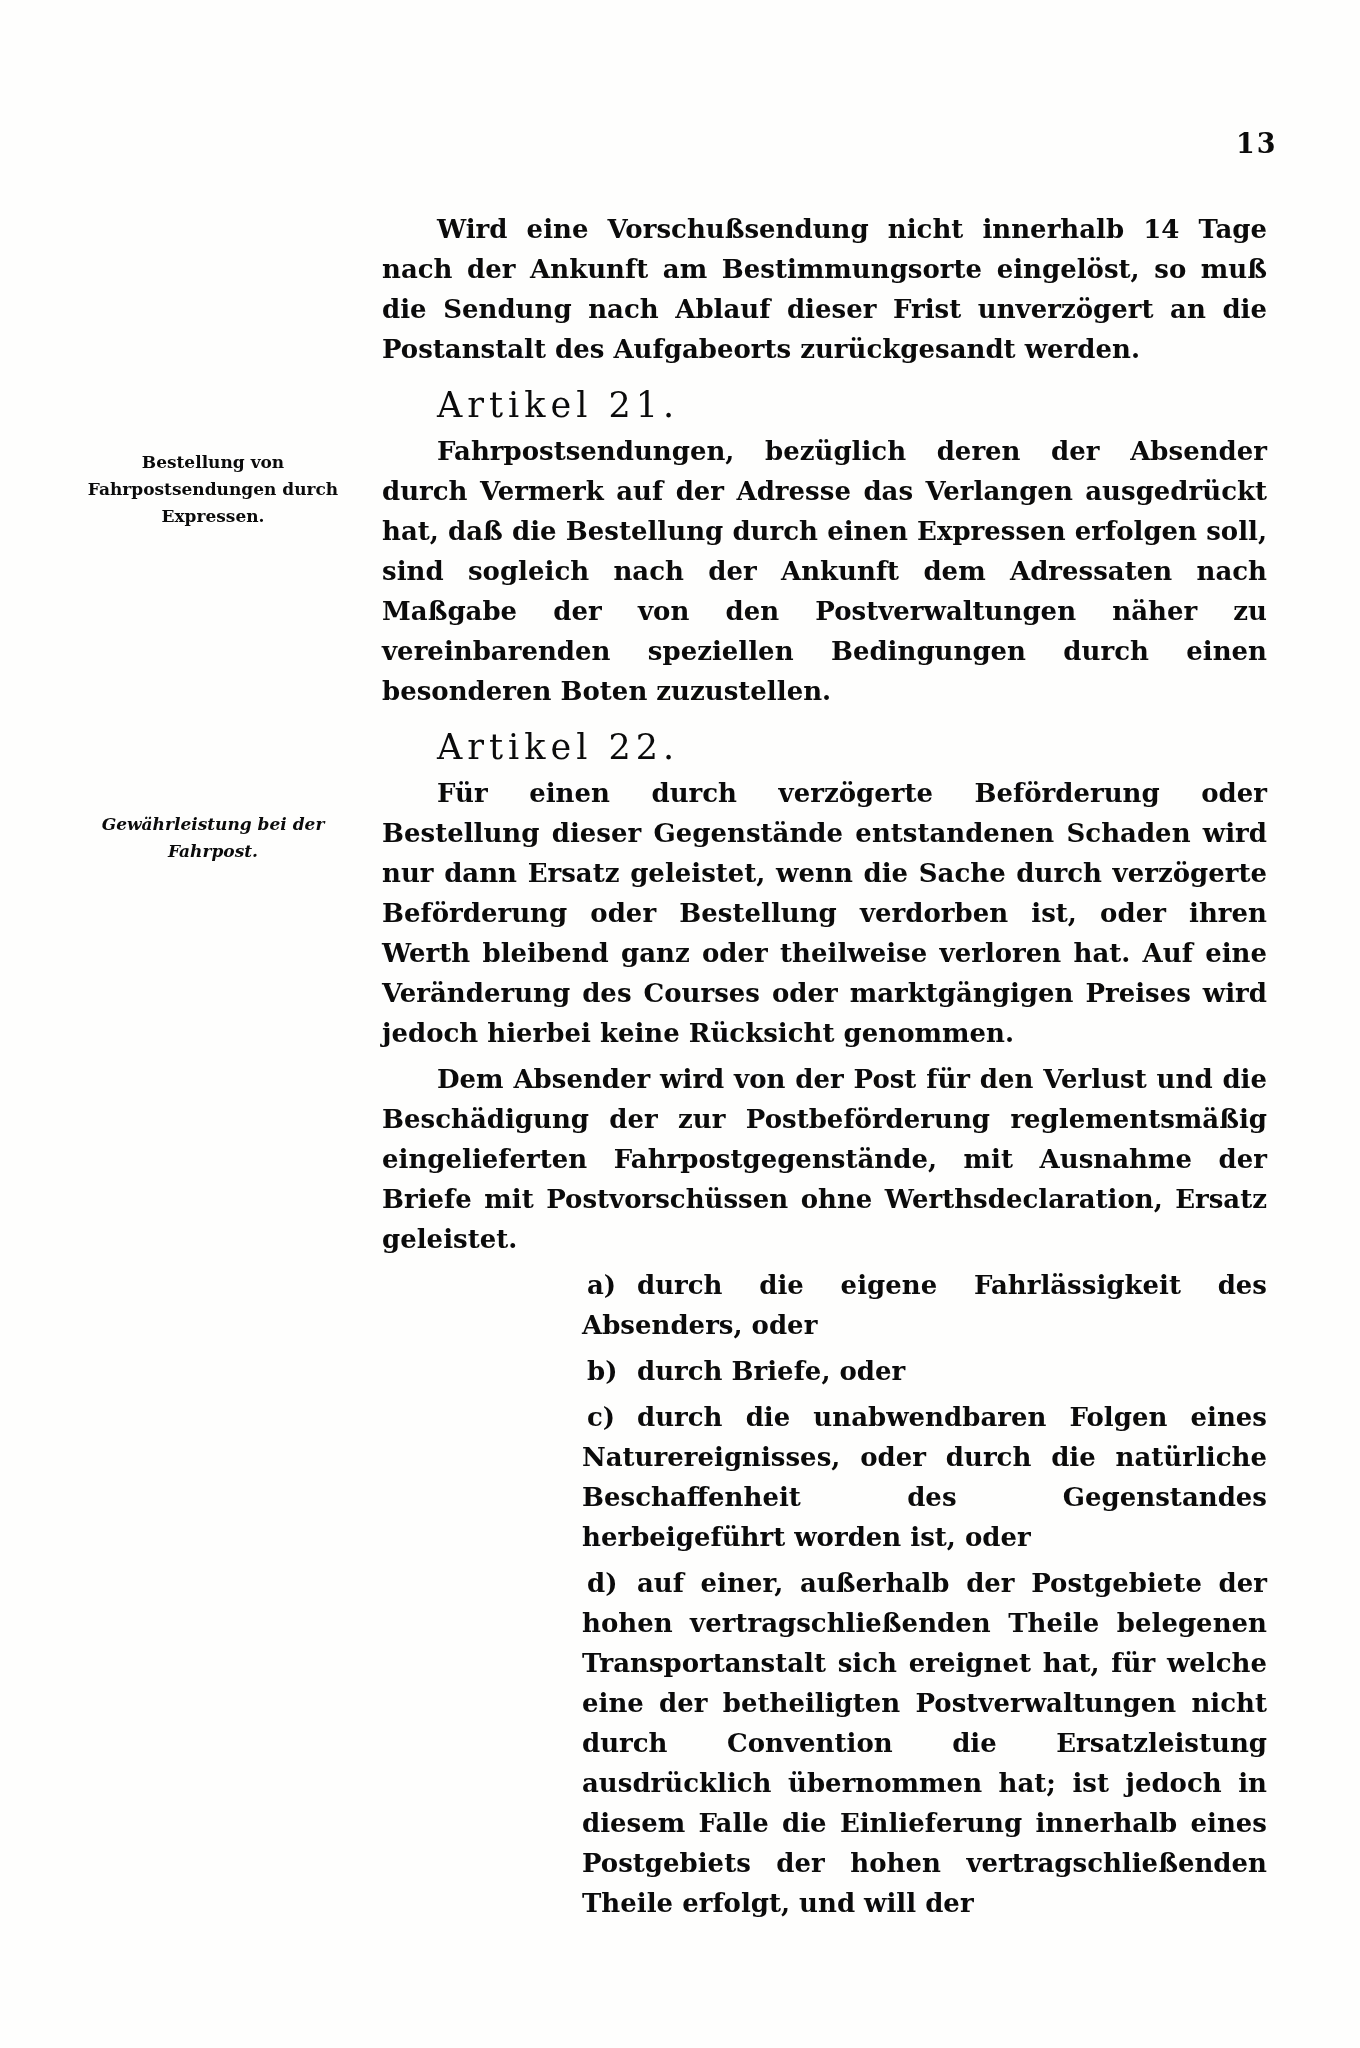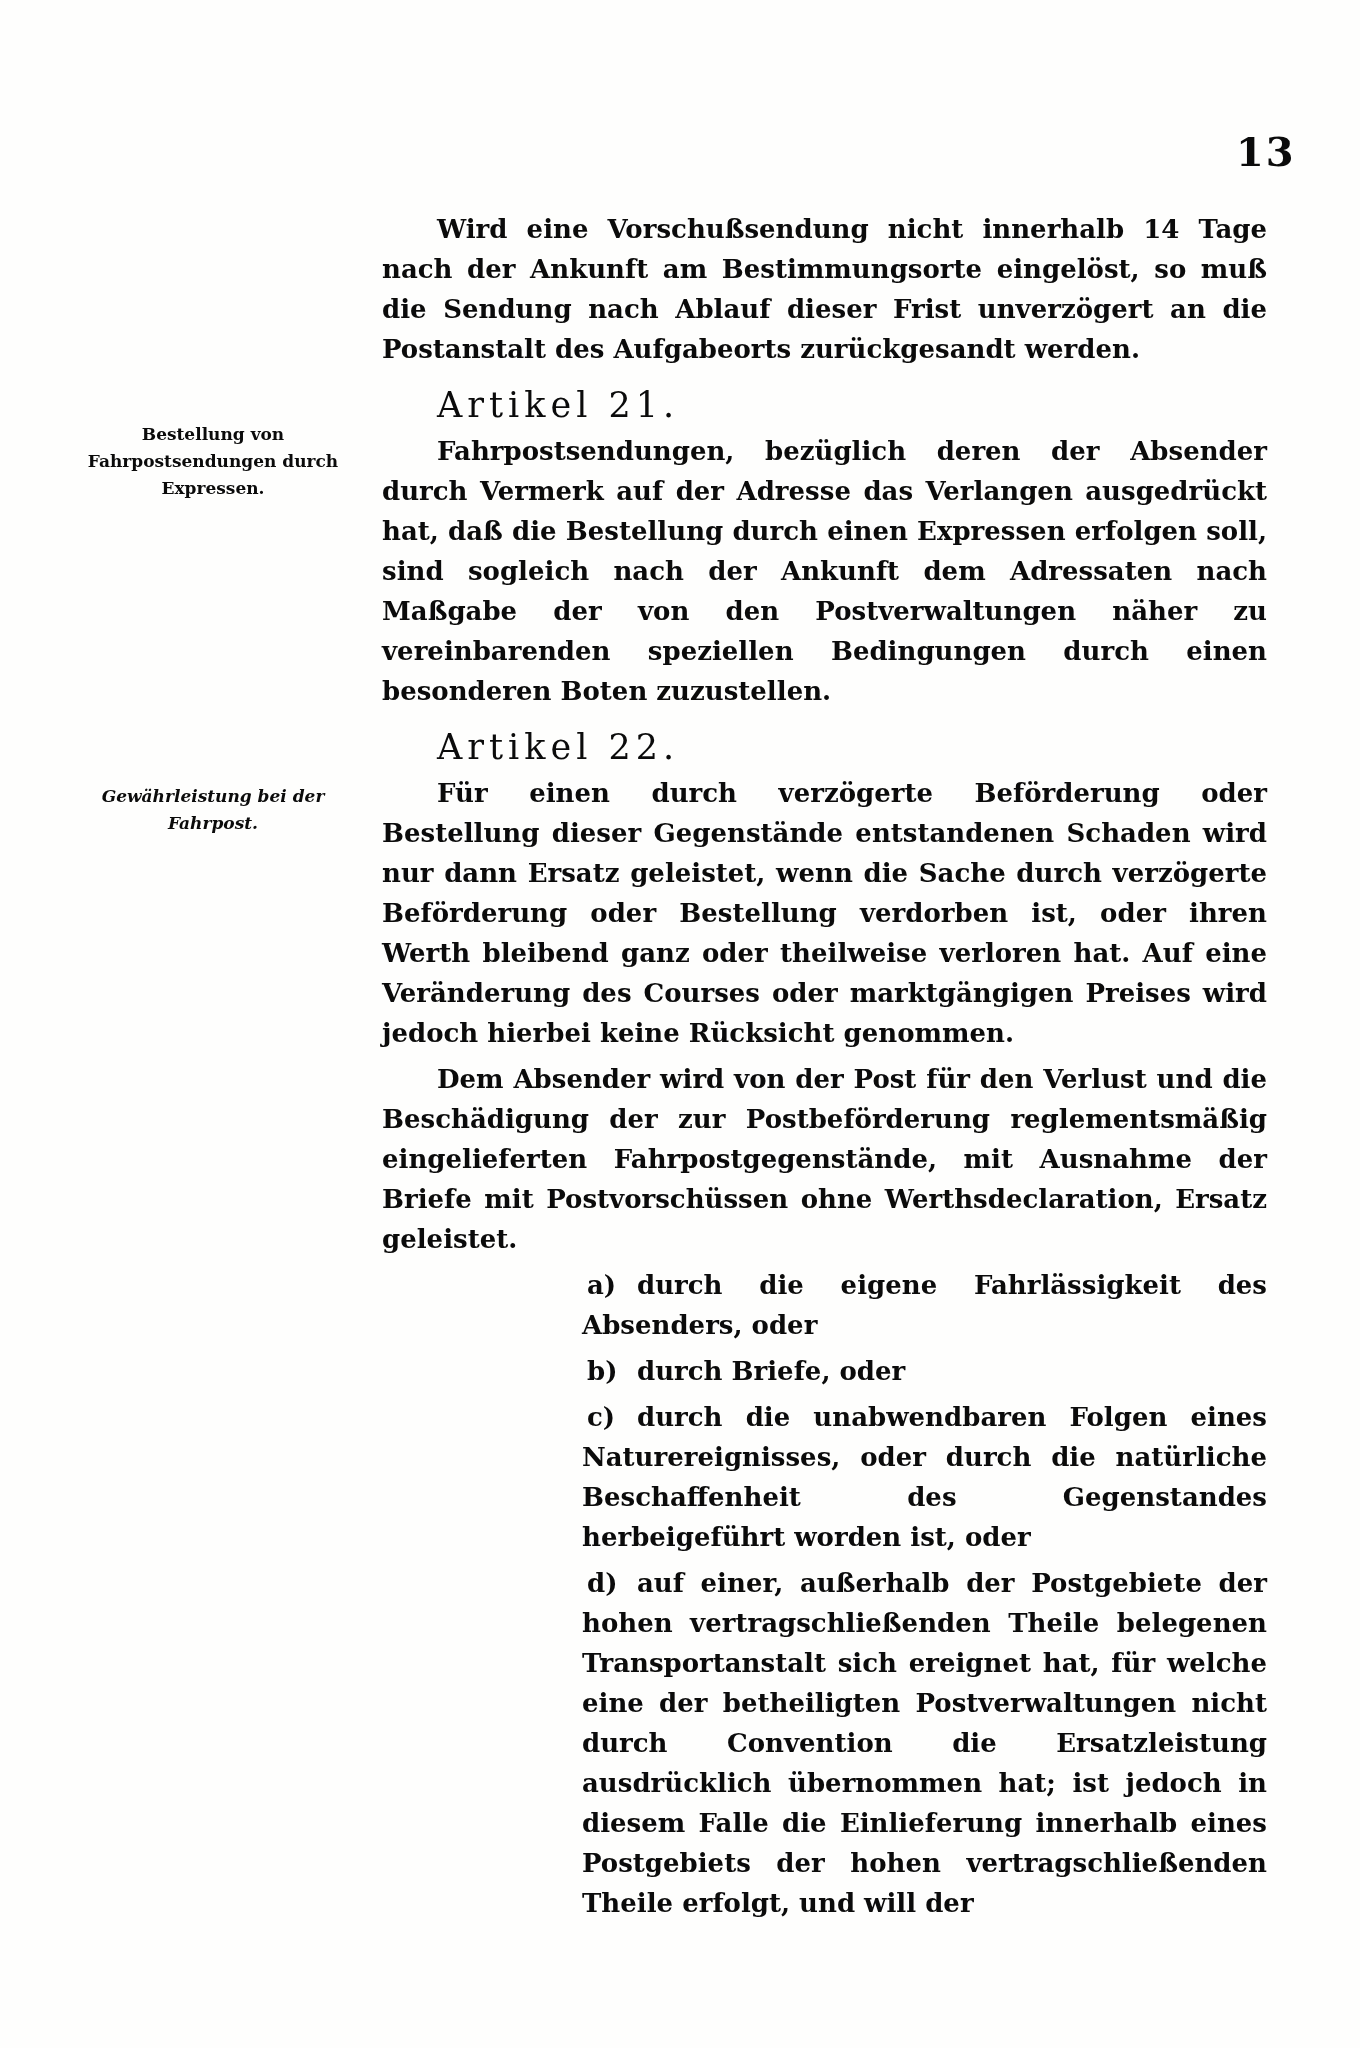--- a/index.html
+++ b/index.html
@@ -10,21 +10,21 @@
     margin: 0 auto;
     background: #fefefd;
     color: #0b0b0b;
     font-family: "DejaVu Serif", serif;
     overflow: hidden;
   }
   .pagenum {
     position: absolute;
     top: 128px;
     left: 1236px;
-    font-size: 40px;
+    font-size: 27px;
     font-weight: bold;
     letter-spacing: 2px;
   }
   .main {
     position: absolute;
     left: 376px;
     top: 203px;
     width: 897px;
     font-size: 26px;
     font-weight: bold;
@@ -44,20 +44,21 @@
   }
   .mnote {
     position: absolute;
     left: -314px;
     width: 302px;
     font-size: 17px;
     font-weight: bold;
     line-height: 27px;
     text-align: center;
     text-indent: 0;
+    margin-top: 28px;
   }
   .article-21 .mnote { top: 36px; }
   .article-22 .mnote { top: 56px; font-style: italic; }
   .latin {
     font-weight: normal;
     letter-spacing: 1px;
   }
   .dlist { margin-top: 6px; }
   .ditem {
     position: relative;

